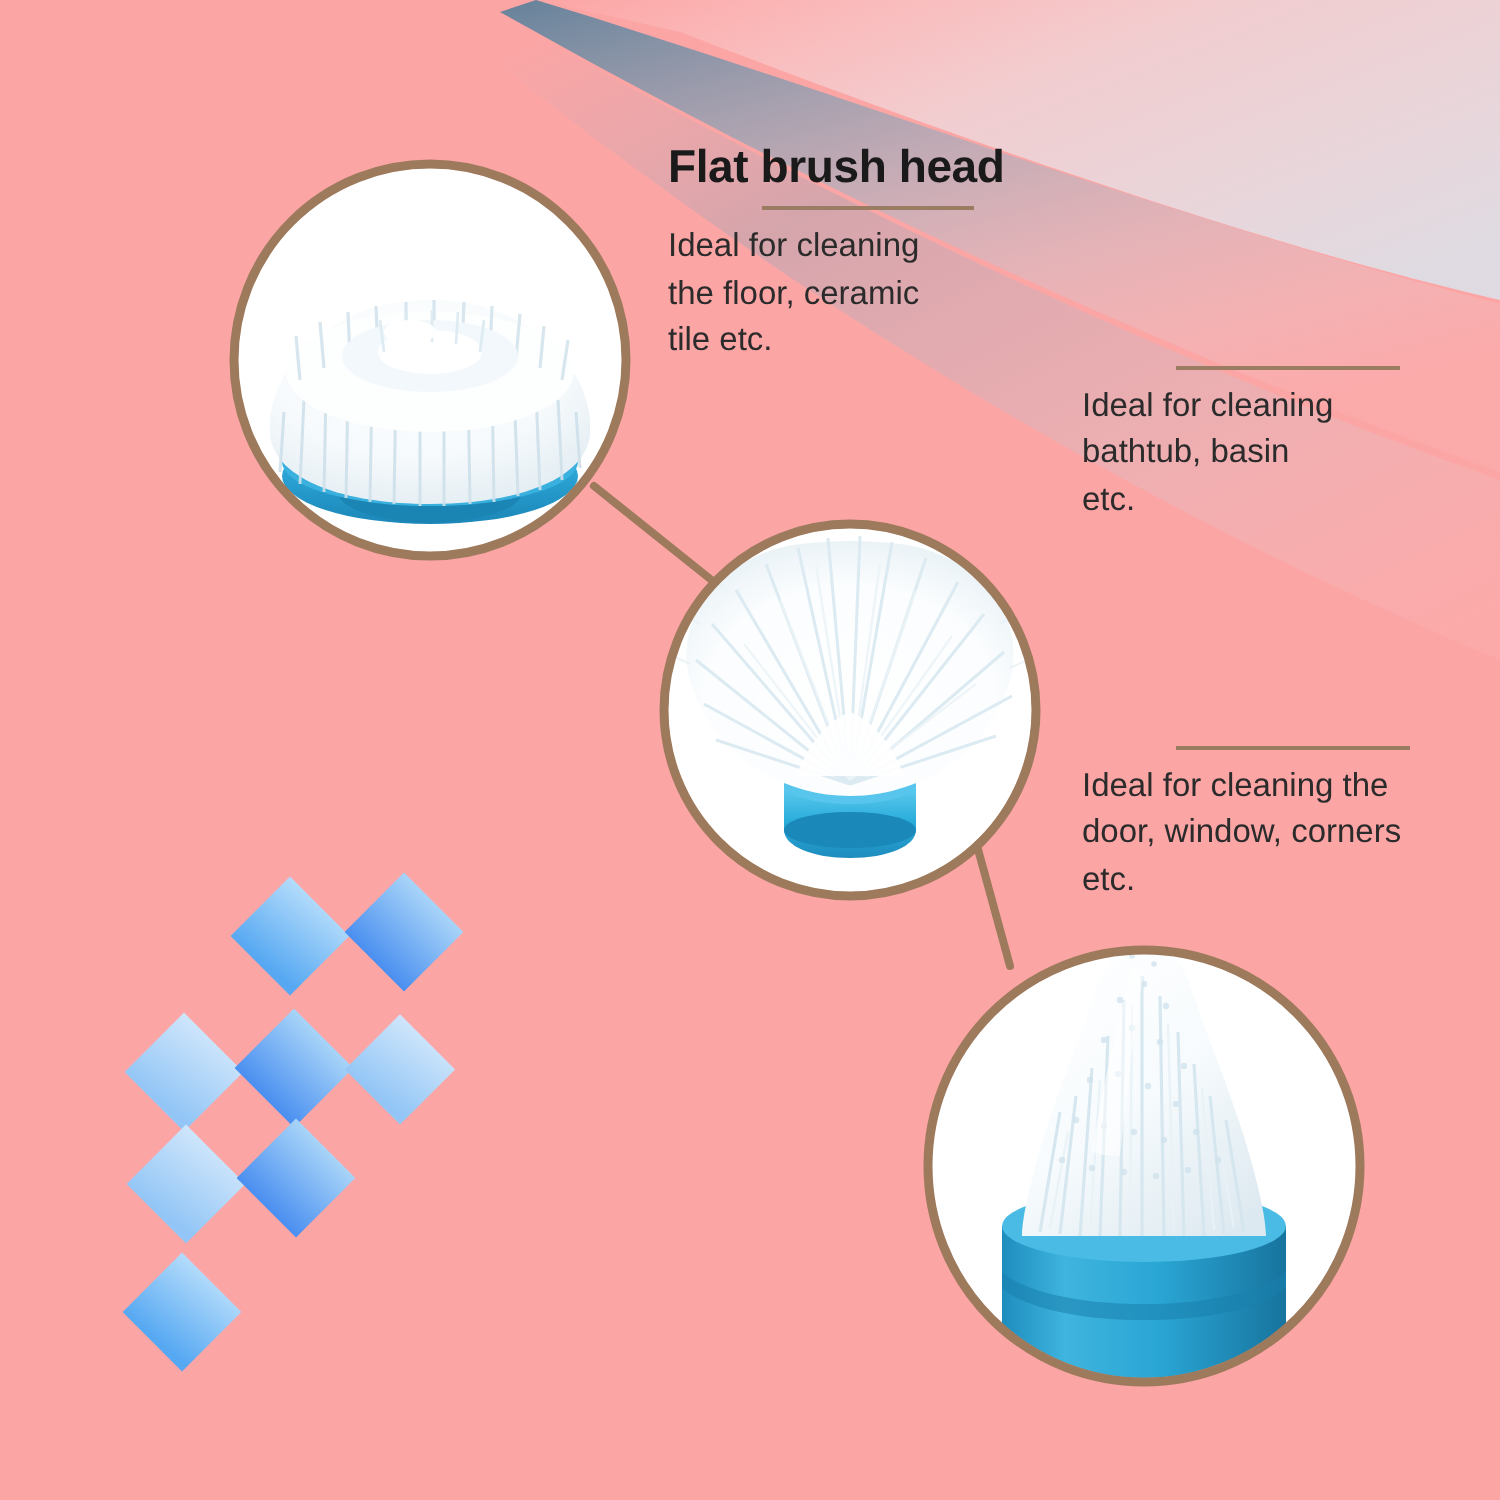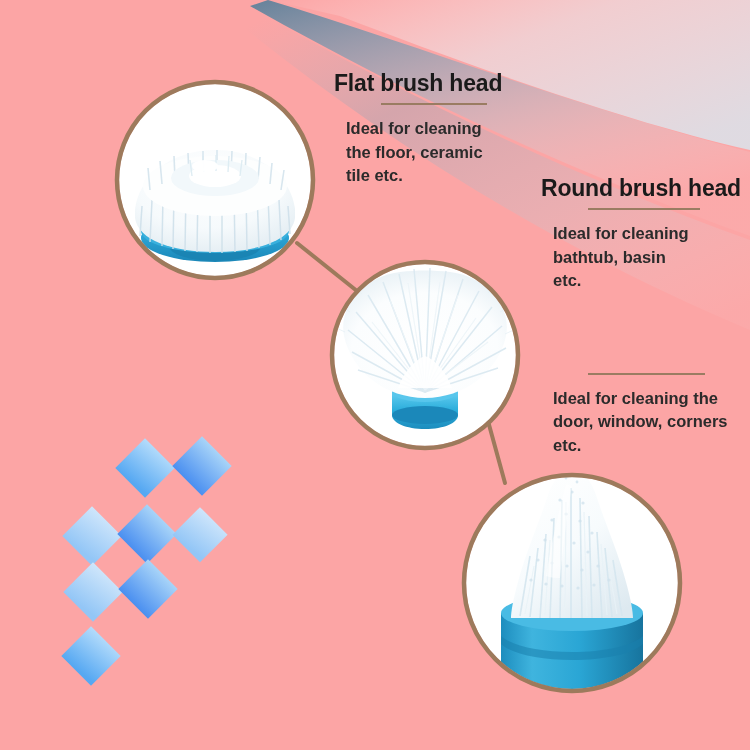--- a/index.html
+++ b/index.html
@@ -45,24 +45,24 @@
   .callout-rule {
     margin-top: 7px;
     margin-bottom: 7px;
     height: 2px;
     background: #9a7c62;
     border: 0;
   }
   .callout-body {
     font-family: "Liberation Sans", sans-serif;
     font-size: 16.5px;
-    font-weight: 700;
+    font-weight: 400;
     color: #2b2b2b;
     line-height: 1.42;
-    margin: 12px;
+    margin: 0;
     white-space: pre-line;
   }
   #callout-flat      { left: 334px; top: 71px;  width: 200px; }
   #callout-flat .callout-rule  { width: 106px; }
   #callout-round     { left: 541px; top: 176px; width: 205px; }
   #callout-round .callout-rule { width: 112px; }
   #callout-corner    { left: 541px; top: 366px; width: 210px; }
   #callout-corner .callout-rule{ width: 117px; }
 </style>
 </head>
@@ -368,21 +368,20 @@
 
   <div class="callout" id="callout-flat">
     <div class="callout-title">Flat brush head</div>
     <hr class="callout-rule">
     <div class="callout-body">Ideal for cleaning
 the floor, ceramic
 tile etc.</div>
   </div>
 
   <div class="callout" id="callout-round">
-    <div class="callout-title">Round brush head</div>
     <hr class="callout-rule">
     <div class="callout-body">Ideal for cleaning
 bathtub, basin
 etc.</div>
   </div>
 
   <div class="callout" id="callout-corner">
     <hr class="callout-rule">
     <div class="callout-body">Ideal for cleaning the
 door, window, corners

